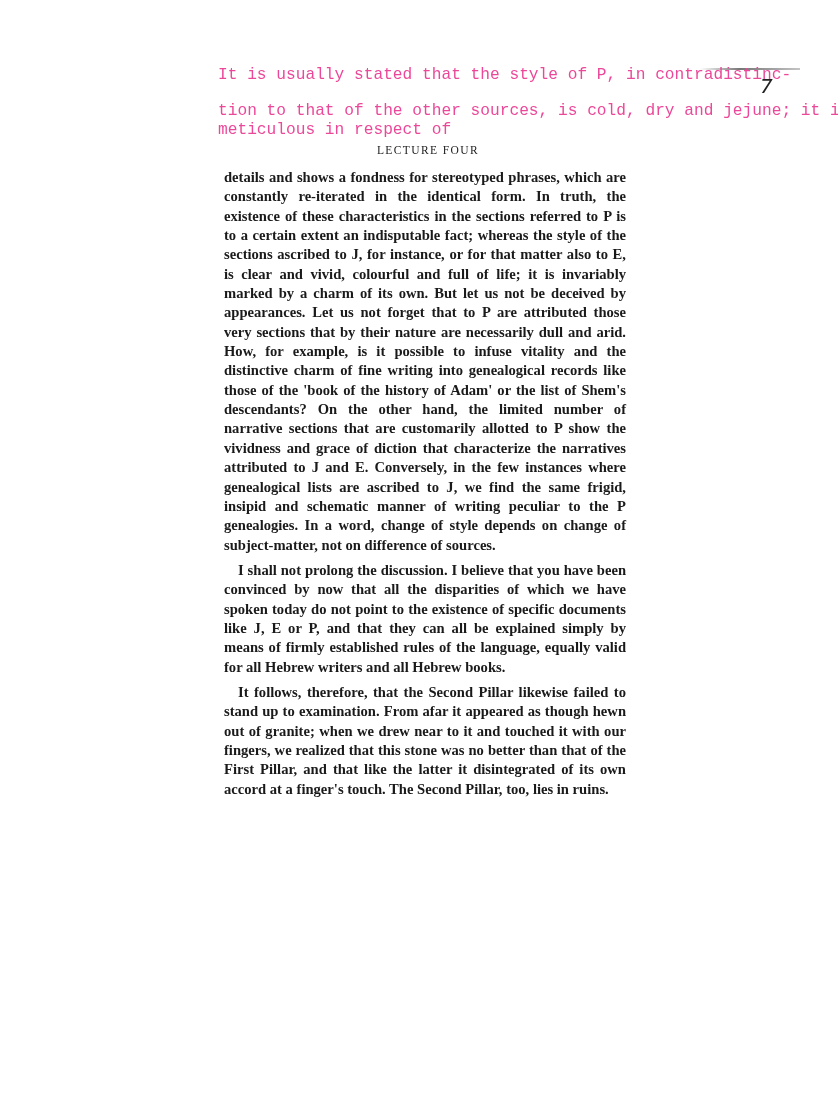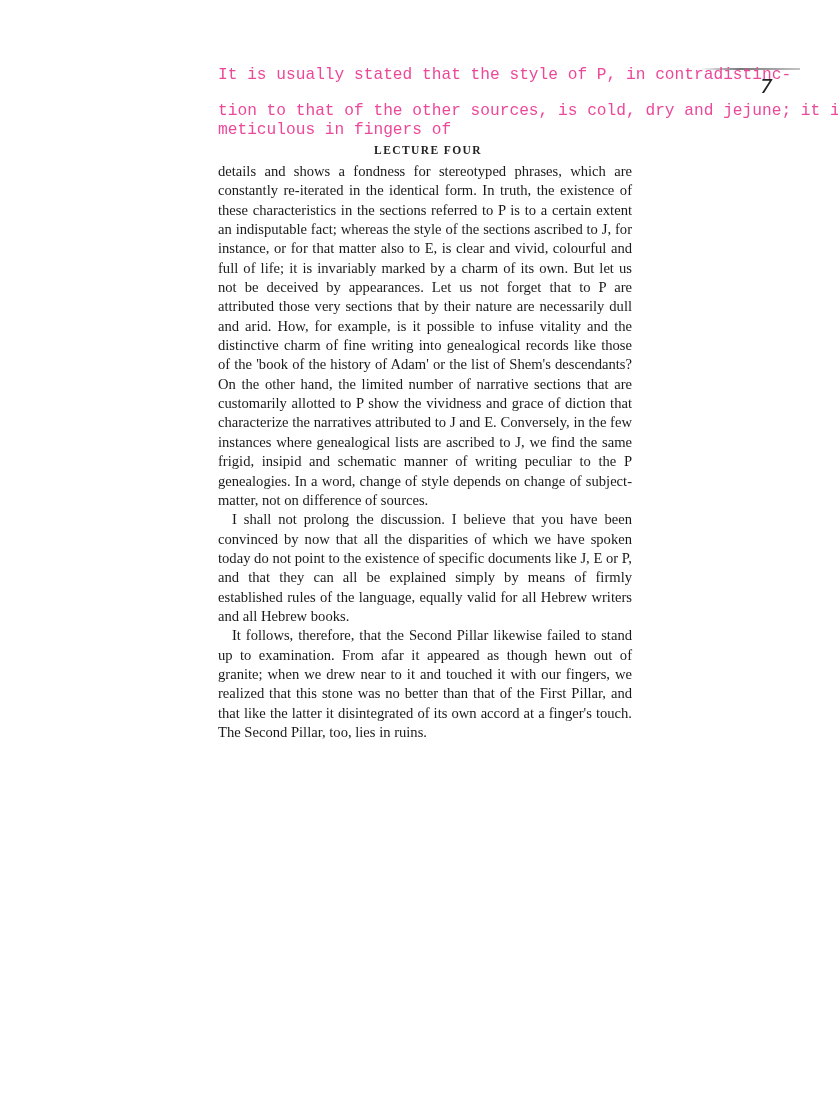--- a/index.html
+++ b/index.html
@@ -16,40 +16,40 @@
     position: absolute; left: 700px; top: 68px; width: 100px; height: 2px;
     background: linear-gradient(to right, rgba(0,0,0,0), rgba(60,60,60,0.7) 40%, rgba(60,60,60,0.3));
   }
   .page-num {
     position: absolute; left: 760px; top: 74px;
     font-family: "DejaVu Sans", sans-serif; font-size: 20px; color: #222; font-style: italic;
   }
   .lecture-heading {
     position: absolute; left: 218px; width: 420px; top: 144px; text-align: center;
     font-family: "Liberation Serif", "DejaVu Serif", serif; font-size: 11.5px;
-    letter-spacing: 1.4px; font-weight: bold; color: #222;
+    letter-spacing: 1.4px; font-weight: normal; color: #222;
   }
   .body-text {
     position: absolute; left: 218px; top: 162px; width: 414px;
     font-family: "Liberation Serif", "DejaVu Serif", serif; font-size: 14.6px;
     line-height: 19.35px; color: #1a1a1a; text-align: justify;
   }
-  .body-text p { margin: 0; }
+  .body-text p { margin: 6px; font-weight: bold; }
   .body-text p.indent { text-indent: 14px; margin-top: 0px; }
   .body-text p.gap { margin-top: 0px; }
 </style>
 </head>
 <body>
 
 <div class="scanline"></div>
 
 <div id="typed-1" class="typed">It is usually stated that the style of P, in contradistinc-</div>
 <div class="page-num">7</div>
 <div id="typed-2" class="typed">tion to that of the other sources, is cold, dry and jejune; it is</div>
-<div id="typed-3" class="typed">meticulous in fingers of</div>
+<div id="typed-3" class="typed">meticulous in respect of</div>
 
 <div class="lecture-heading">LECTURE FOUR</div>
 
 <div class="body-text">
   <p>details and shows a fondness for stereotyped phrases, which are constantly re-iterated in the identical form. In truth, the existence of these characteristics in the sections referred to P is to a certain extent an indisputable fact; whereas the style of the sections ascribed to J, for instance, or for that matter also to E, is clear and vivid, colourful and full of life; it is invariably marked by a charm of its own. But let us not be deceived by appearances. Let us not forget that to P are attributed those very sections that by their nature are necessarily dull and arid. How, for example, is it possible to infuse vitality and the distinctive charm of fine writing into genealogical records like those of the 'book of the history of Adam' or the list of Shem's descendants? On the other hand, the limited number of narrative sections that are customarily allotted to P show the vividness and grace of diction that characterize the narratives attributed to J and E. Conversely, in the few instances where genealogical lists are ascribed to J, we find the same frigid, insipid and schematic manner of writing peculiar to the P genealogies. In a word, change of style depends on change of subject-matter, not on difference of sources.</p>
   <p class="indent gap">I shall not prolong the discussion. I believe that you have been convinced by now that all the disparities of which we have spoken today do not point to the existence of specific documents like J, E or P, and that they can all be explained simply by means of firmly established rules of the language, equally valid for all Hebrew writers and all Hebrew books.</p>
   <p class="indent gap">It follows, therefore, that the Second Pillar likewise failed to stand up to examination. From afar it appeared as though hewn out of granite; when we drew near to it and touched it with our fingers, we realized that this stone was no better than that of the First Pillar, and that like the latter it disintegrated of its own accord at a finger's touch. The Second Pillar, too, lies in ruins.</p>
 </div>
 
 </body></html>

